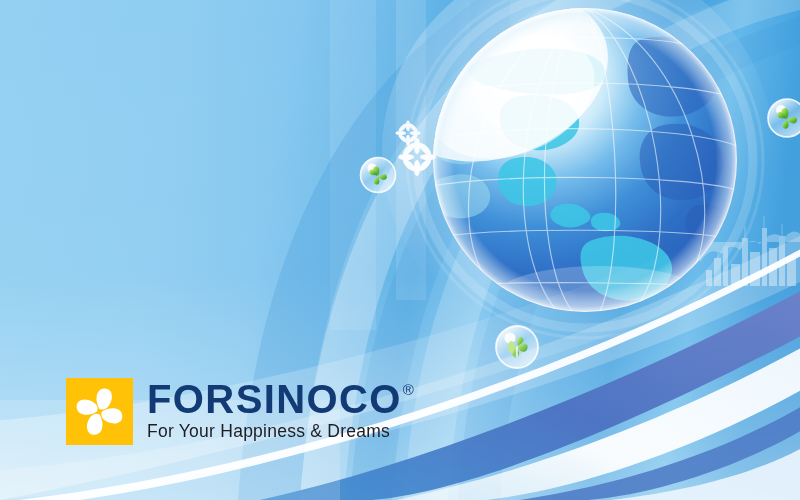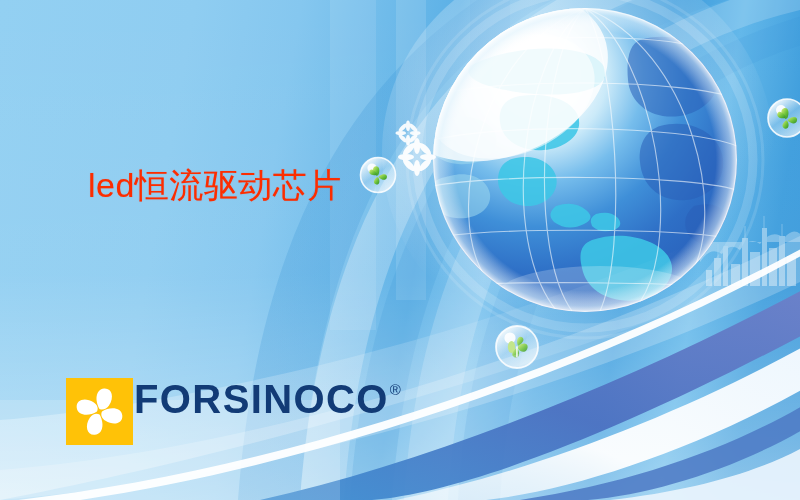--- a/index.html
+++ b/index.html
@@ -72,21 +72,21 @@
   }
   #logo-mark {
     width: 67px;
     height: 67px;
     background: #ffc207;
     flex: 0 0 auto;
     position: relative;
   }
   #logo-mark svg { display: block; }
   #logo-text {
-    margin-left: 1px;
+    margin-left: 14px;
     padding-top: 2px;
   }
   #wordmark {
     display: flex;
     align-items: flex-start;
     color: #123b76;
     font-size: 40px;
     font-weight: bold;
     letter-spacing: 1.4px;
     line-height: 0.98;
@@ -361,35 +361,35 @@
         <path d="M 520 500 C 640 482 740 444 812 400 L 812 424 C 744 466 656 494 588 500 Z" fill="#4c79c4" opacity="0.85"></path>
 
         <path d="M 610 500 C 700 490 770 468 812 442 L 812 500 Z" fill="#e9f4fd" opacity="0.92"></path>
       </g>
 
       <rect x="0" y="400" width="340" height="100" fill="#ffffff" opacity="0.16"></rect>
     </g>
   </svg>
 
   <div id="headline">
-    <span class="ln1">led恒流驱动芯片</span>
   </div>
 
   <div id="logo">
     <div id="logo-mark">
       <svg width="67" height="67" viewBox="0 0 67 67" xmlns="http://www.w3.org/2000/svg">
         <g fill="#ffffff">
           <path d="M 33.5 31 C 28.5 22.5 29.5 11.5 38 10.5 C 46 9.8 48.5 19 43 27.5 C 40.5 31 37 32.5 33.5 31 Z"></path>
           <path d="M 36 33.5 C 44.5 28 55.5 29.5 56.3 37.5 C 57 45.5 47.8 48 39.5 42.8 C 35.8 40.5 34.3 37 36 33.5 Z"></path>
           <path d="M 33.5 36.5 C 38.5 45 37.3 56 28.8 56.8 C 21 57.5 18.3 48.3 23.8 39.8 C 26.3 36.3 30 34.8 33.5 36.5 Z"></path>
           <path d="M 31 33.5 C 22.5 39 11.5 37.5 10.7 29.5 C 10 21.5 19.2 19 27.5 24.2 C 31.2 26.5 32.7 30 31 33.5 Z"></path>
         </g>
       </svg>
     </div>
     <div id="logo-text">
       <div id="wordmark">
         <span>FORSINOCO</span>
         <span id="wordmark-reg">®</span>
       </div>
+      <div id="tagline">For Your Happiness &amp; Dreams</div>
     </div>
   </div>
 
 </div>
 
 </body></html>

